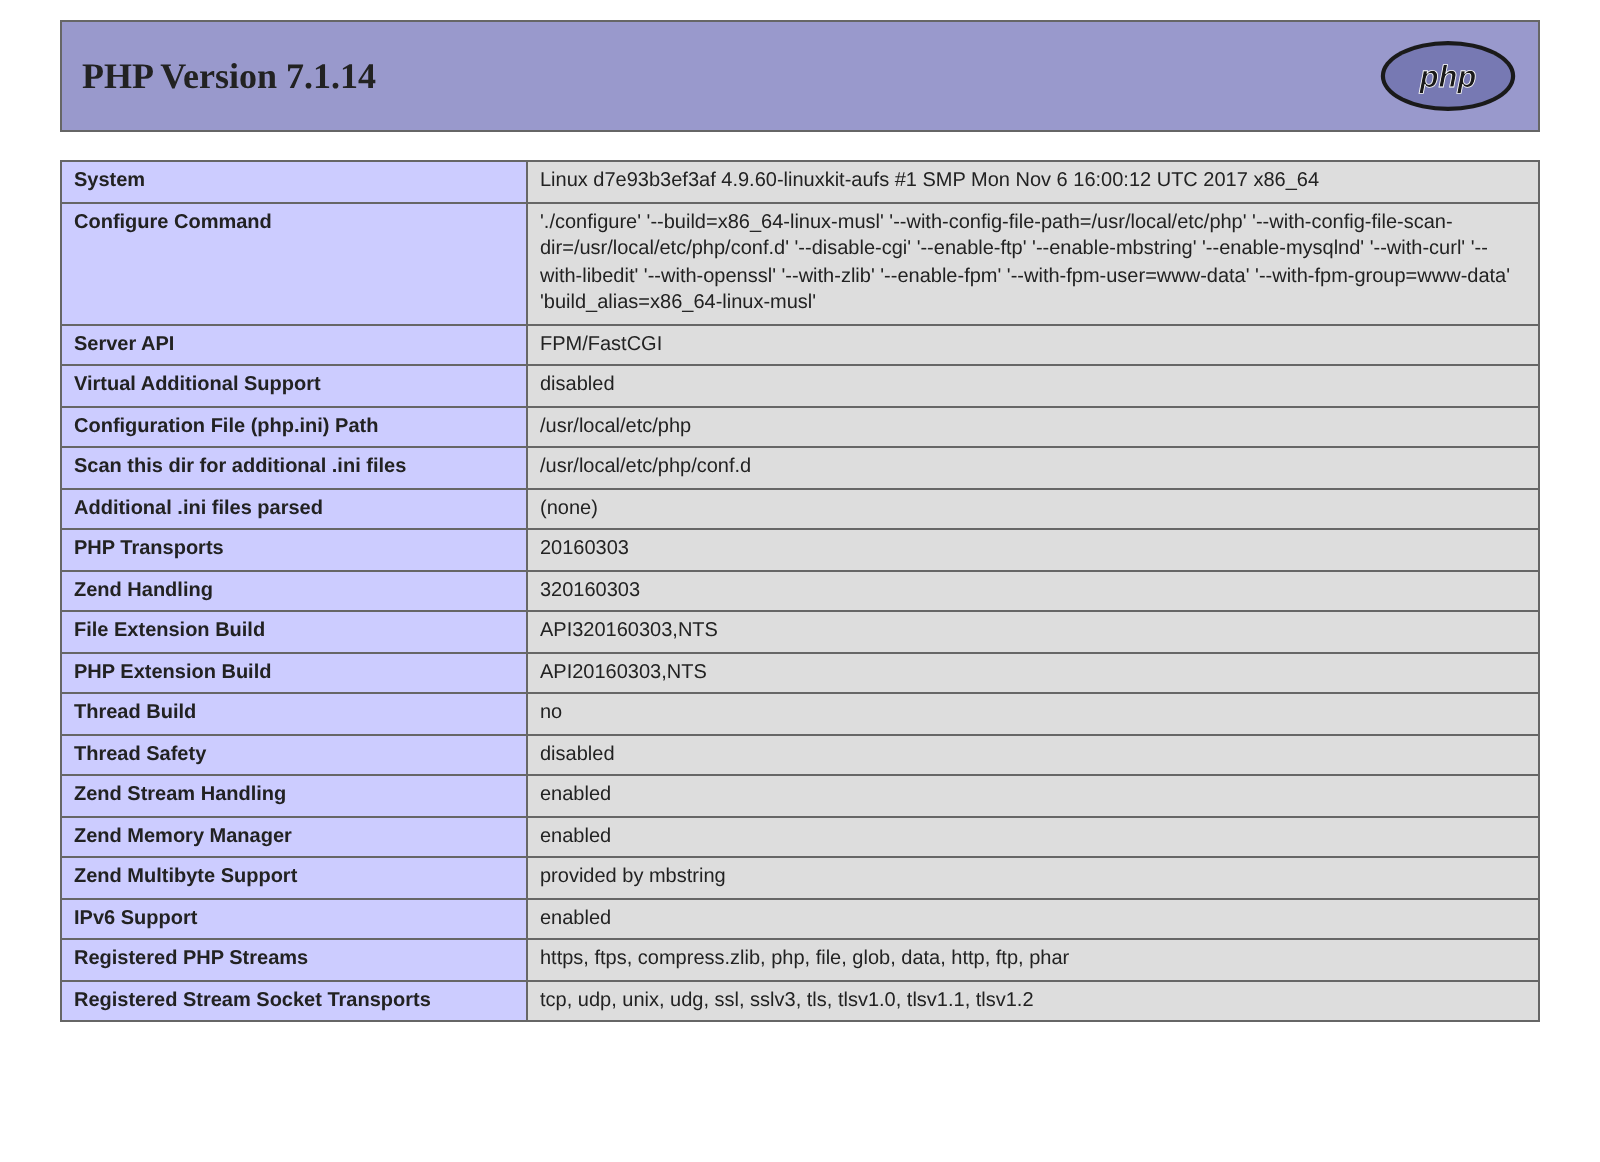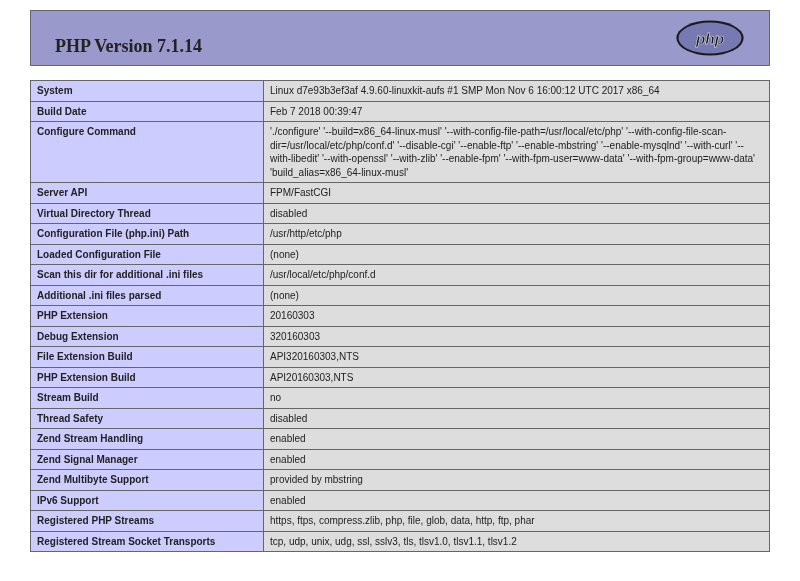--- a/index.html
+++ b/index.html
@@ -10,23 +10,23 @@
     font-size: 10px;
     color: #222;
   }
   .page {
     width: 740px;
     margin: 10px auto 20px auto;
   }
   .header {
     background: #9999cc;
     border: 1px solid #666;
-    padding: 8px 24px;
+    padding: 8px 10px;
     display: flex;
-    align-items: flex-end;
+    align-items: center;
     justify-content: space-between;
     box-sizing: border-box;
   }
   .header h1 {
     margin: 0;
     font-size: 18px;
     font-weight: bold;
     font-family: Georgia, "Times New Roman", serif;
     color: #222;
   }
@@ -72,81 +72,73 @@
     </svg>
   </div>
 
   <table>
     <tbody id="info-body">
         <tr>
           <td class="k">System</td>
           <td class="v">Linux d7e93b3ef3af 4.9.60-linuxkit-aufs #1 SMP Mon Nov 6 16:00:12 UTC 2017 x86_64</td>
         </tr>
         <tr>
-          <td class="k">Build Date</td>
-          <td class="v">Feb 7 2018 00:39:47</td>
-        </tr>
-        <tr>
           <td class="k">Configure Command</td>
           <td class="v">'./configure' '--build=x86_64-linux-musl' '--with-config-file-path=/usr/local/etc/php' '--with-config-file-scan-dir=/usr/local/etc/php/conf.d' '--disable-cgi' '--enable-ftp' '--enable-mbstring' '--enable-mysqlnd' '--with-curl' '--with-libedit' '--with-openssl' '--with-zlib' '--enable-fpm' '--with-fpm-user=www-data' '--with-fpm-group=www-data' 'build_alias=x86_64-linux-musl'</td>
         </tr>
         <tr>
           <td class="k">Server API</td>
           <td class="v">FPM/FastCGI</td>
         </tr>
         <tr>
-          <td class="k">Virtual Directory Thread</td>
+          <td class="k">Virtual Additional Support</td>
           <td class="v">disabled</td>
         </tr>
         <tr>
           <td class="k">Configuration File (php.ini) Path</td>
-          <td class="v">/usr/http/etc/php</td>
-        </tr>
-        <tr>
-          <td class="k">Loaded Configuration File</td>
-          <td class="v">(none)</td>
+          <td class="v">/usr/local/etc/php</td>
         </tr>
         <tr>
           <td class="k">Scan this dir for additional .ini files</td>
           <td class="v">/usr/local/etc/php/conf.d</td>
         </tr>
         <tr>
           <td class="k">Additional .ini files parsed</td>
           <td class="v">(none)</td>
         </tr>
         <tr>
-          <td class="k">PHP Extension</td>
+          <td class="k">PHP Transports</td>
           <td class="v">20160303</td>
         </tr>
         <tr>
-          <td class="k">Debug Extension</td>
+          <td class="k">Zend Handling</td>
           <td class="v">320160303</td>
         </tr>
         <tr>
           <td class="k">File Extension Build</td>
           <td class="v">API320160303,NTS</td>
         </tr>
         <tr>
           <td class="k">PHP Extension Build</td>
           <td class="v">API20160303,NTS</td>
         </tr>
         <tr>
-          <td class="k">Stream Build</td>
+          <td class="k">Thread Build</td>
           <td class="v">no</td>
         </tr>
         <tr>
           <td class="k">Thread Safety</td>
           <td class="v">disabled</td>
         </tr>
         <tr>
           <td class="k">Zend Stream Handling</td>
           <td class="v">enabled</td>
         </tr>
         <tr>
-          <td class="k">Zend Signal Manager</td>
+          <td class="k">Zend Memory Manager</td>
           <td class="v">enabled</td>
         </tr>
         <tr>
           <td class="k">Zend Multibyte Support</td>
           <td class="v">provided by mbstring</td>
         </tr>
         <tr>
           <td class="k">IPv6 Support</td>
           <td class="v">enabled</td>
         </tr>

